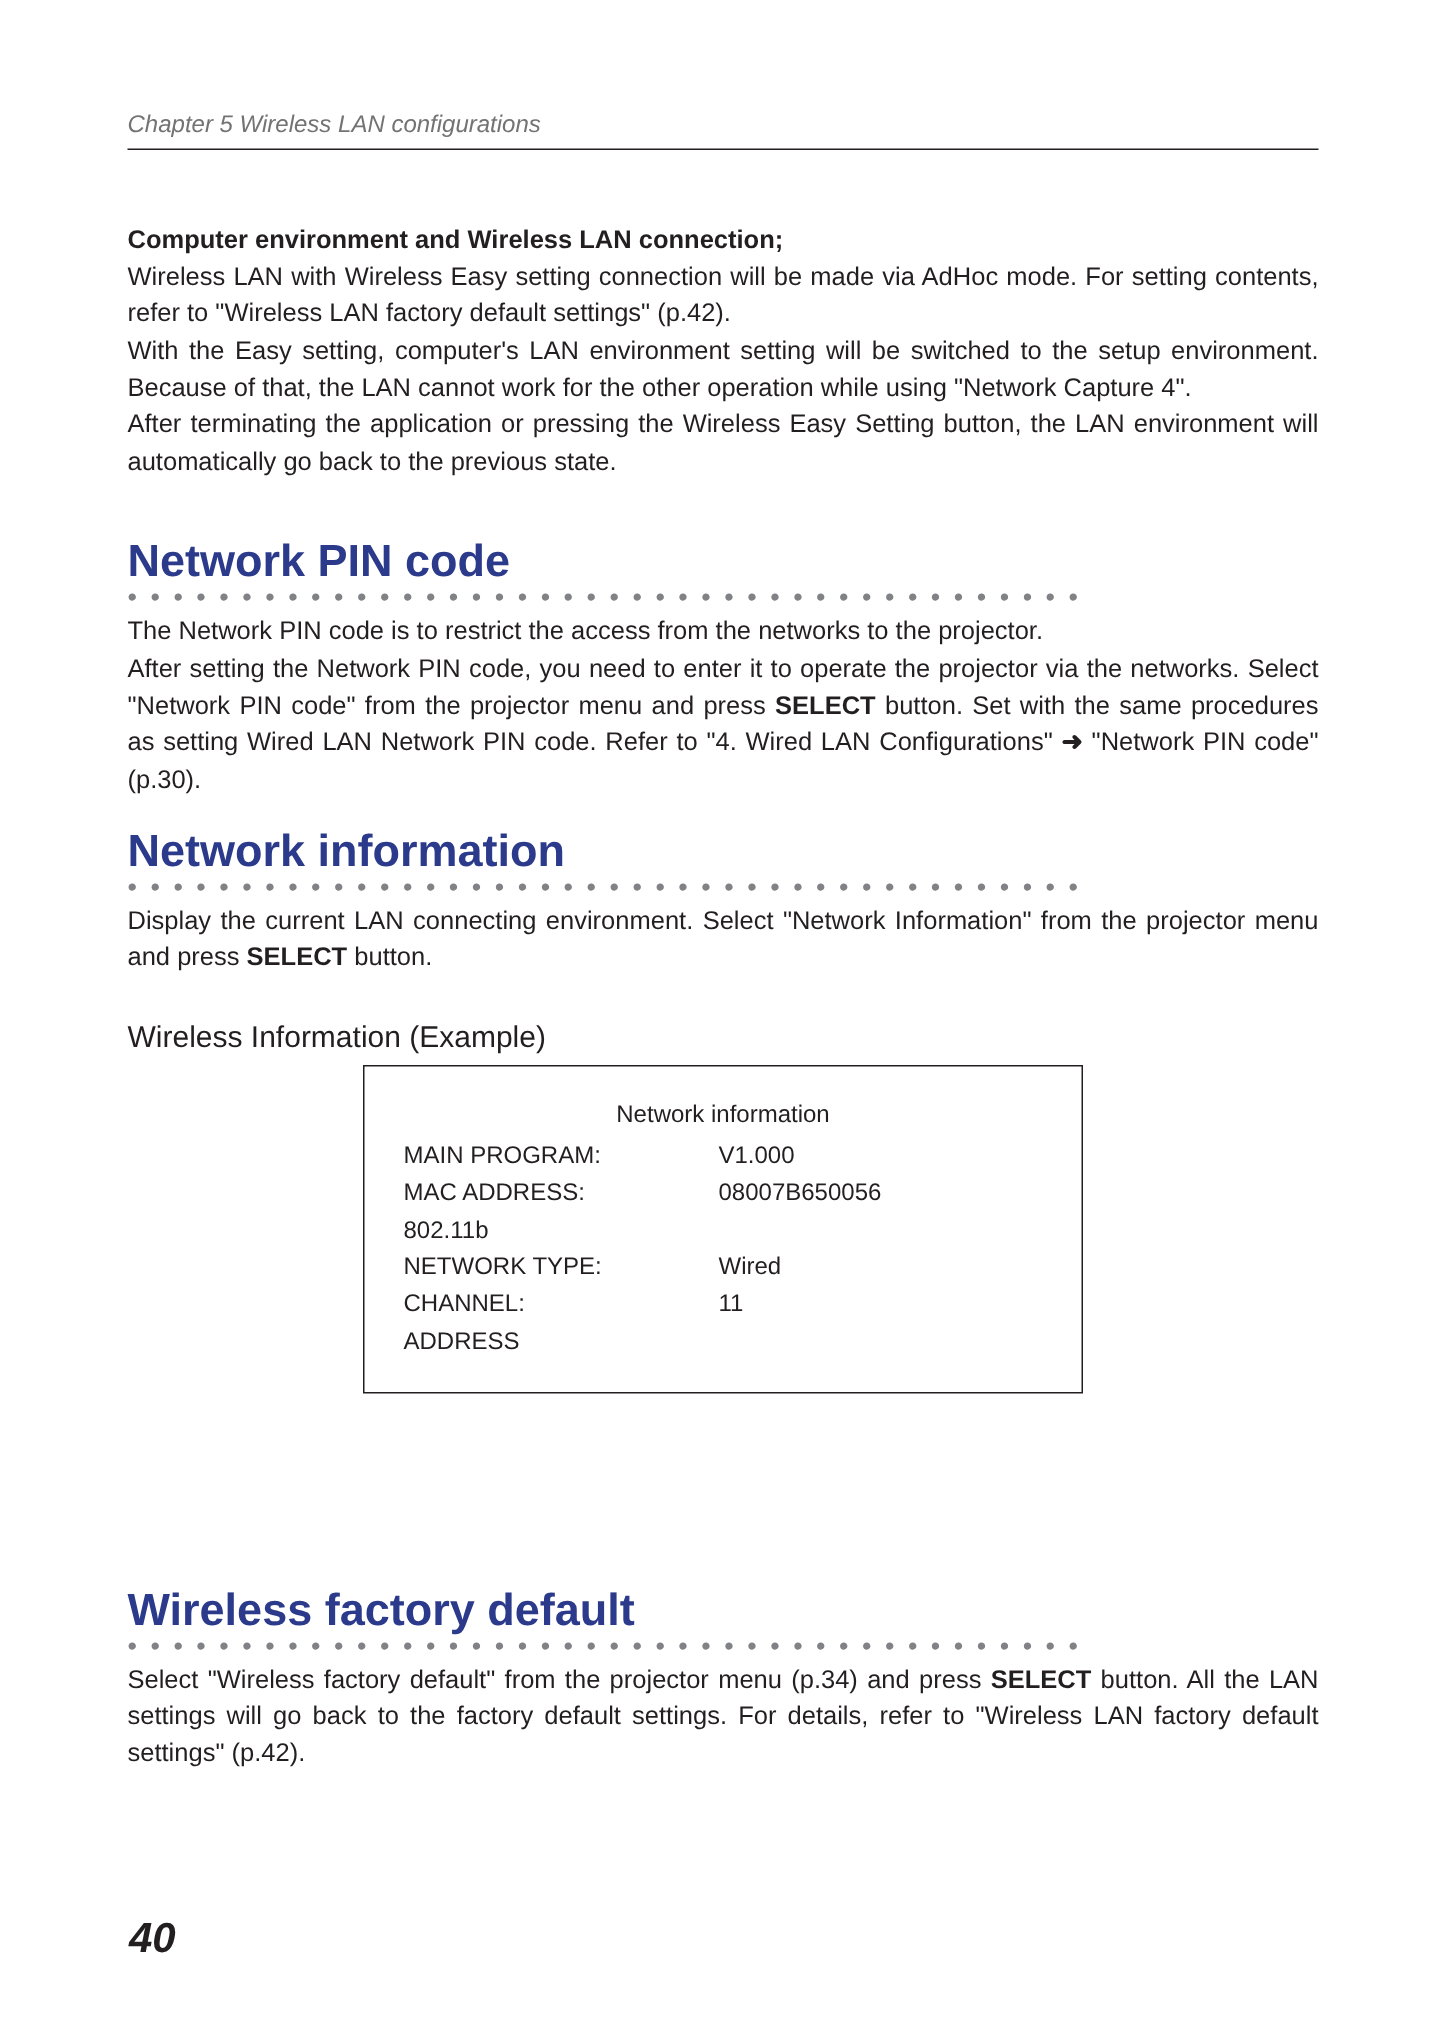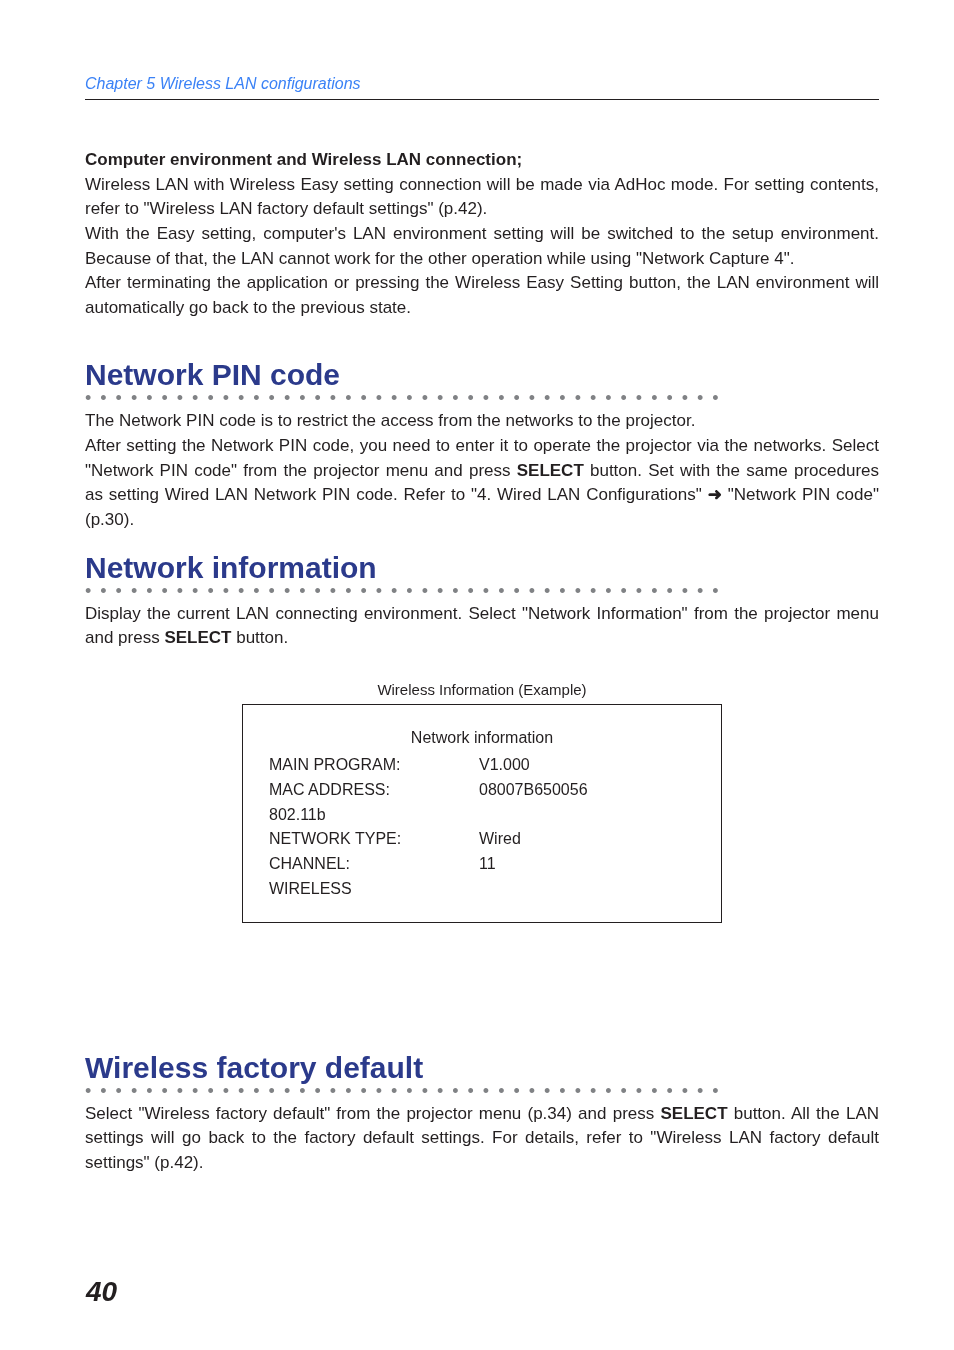--- a/index.html
+++ b/index.html
@@ -12,21 +12,21 @@
     height: 1350px;
     background: #ffffff;
     font-family: "Myriad Pro", "Segoe UI", Arial, sans-serif;
     color: #231f20;
     position: relative;
     padding: 75px 75px 50px 85px;
   }
   .header-line {
     font-style: italic;
     font-size: 16px;
-    color: #3b82f6;
+    color: #737373;
     padding-bottom: 6px;
     border-bottom: 1px solid #231f20;
     margin-bottom: 48px;
   }
   .body-text {
     font-size: 17px;
     line-height: 1.45;
     text-align: justify;
   }
   .bold {
@@ -45,22 +45,22 @@
     font-size: 18px;
     line-height: 0.5;
     white-space: nowrap;
     overflow: hidden;
     margin-bottom: 6px;
   }
   .arrow {
     font-family: Arial, sans-serif;
   }
   .example-label {
-    text-align: center;
-    font-size: 15px;
+    text-align: left;
+    font-size: 20px;
     margin-top: 30px;
     margin-bottom: 6px;
   }
   .info-box {
     width: 480px;
     margin: 0 auto;
     border: 1px solid #231f20;
     padding: 24px 26px 20px 26px;
     font-size: 16px;
   }
@@ -134,21 +134,21 @@
   </div>
   <div class="info-row">
     <div class="info-label">NETWORK TYPE:</div>
     <div class="info-value">Wired</div>
   </div>
   <div class="info-row">
     <div class="info-label">CHANNEL:</div>
     <div class="info-value">11</div>
   </div>
   <div class="info-row">
-    <div class="info-value">WIRELESS</div>
+    <div class="info-value">ADDRESS</div>
   </div>
 </div>
 
 <div class="spacer-lg"></div>
 
 <div class="section-title">Wireless factory default</div>
 <div class="dotted">••••••••••••••••••••••••••••••••••••••••••</div>
 <div class="body-text">
   <span>Select "Wireless factory default" from the projector menu (p.34) and press </span><span class="bold">SELECT</span><span> button.  All the LAN settings will go back to the factory default settings. For details, refer to "Wireless LAN factory default settings" (p.42).</span>
 </div>

